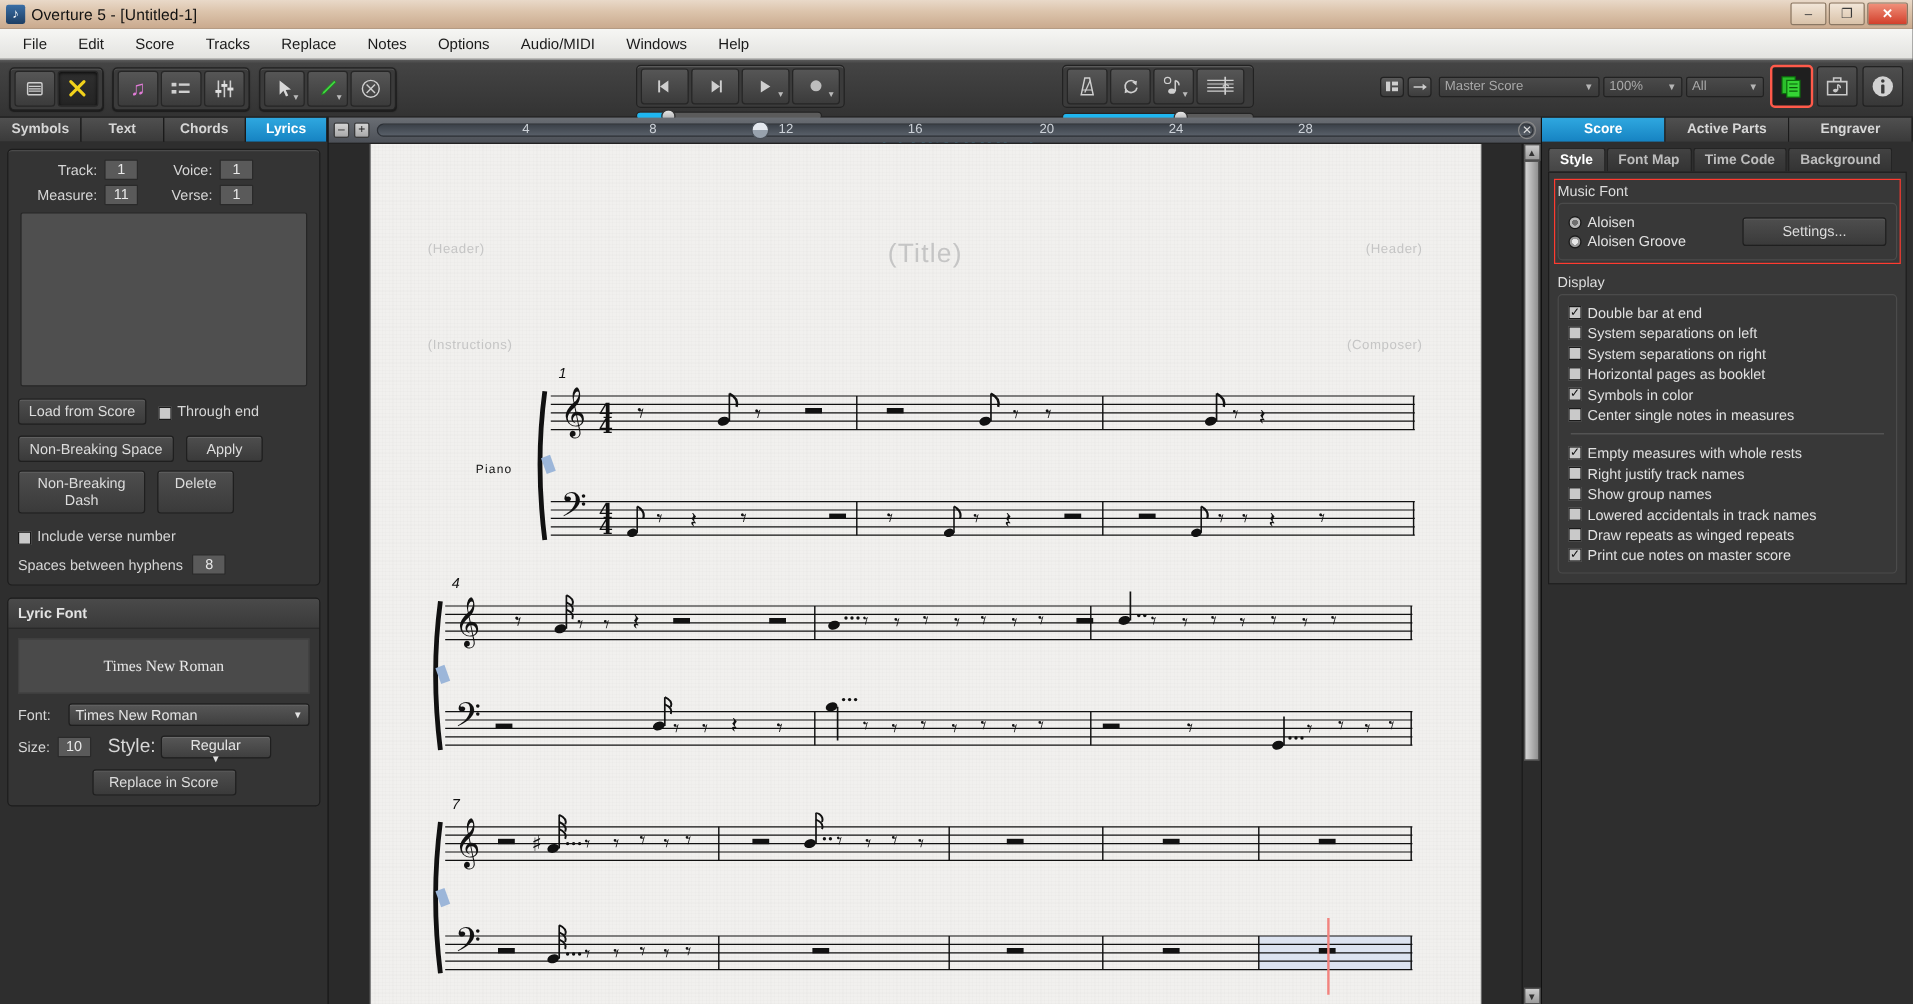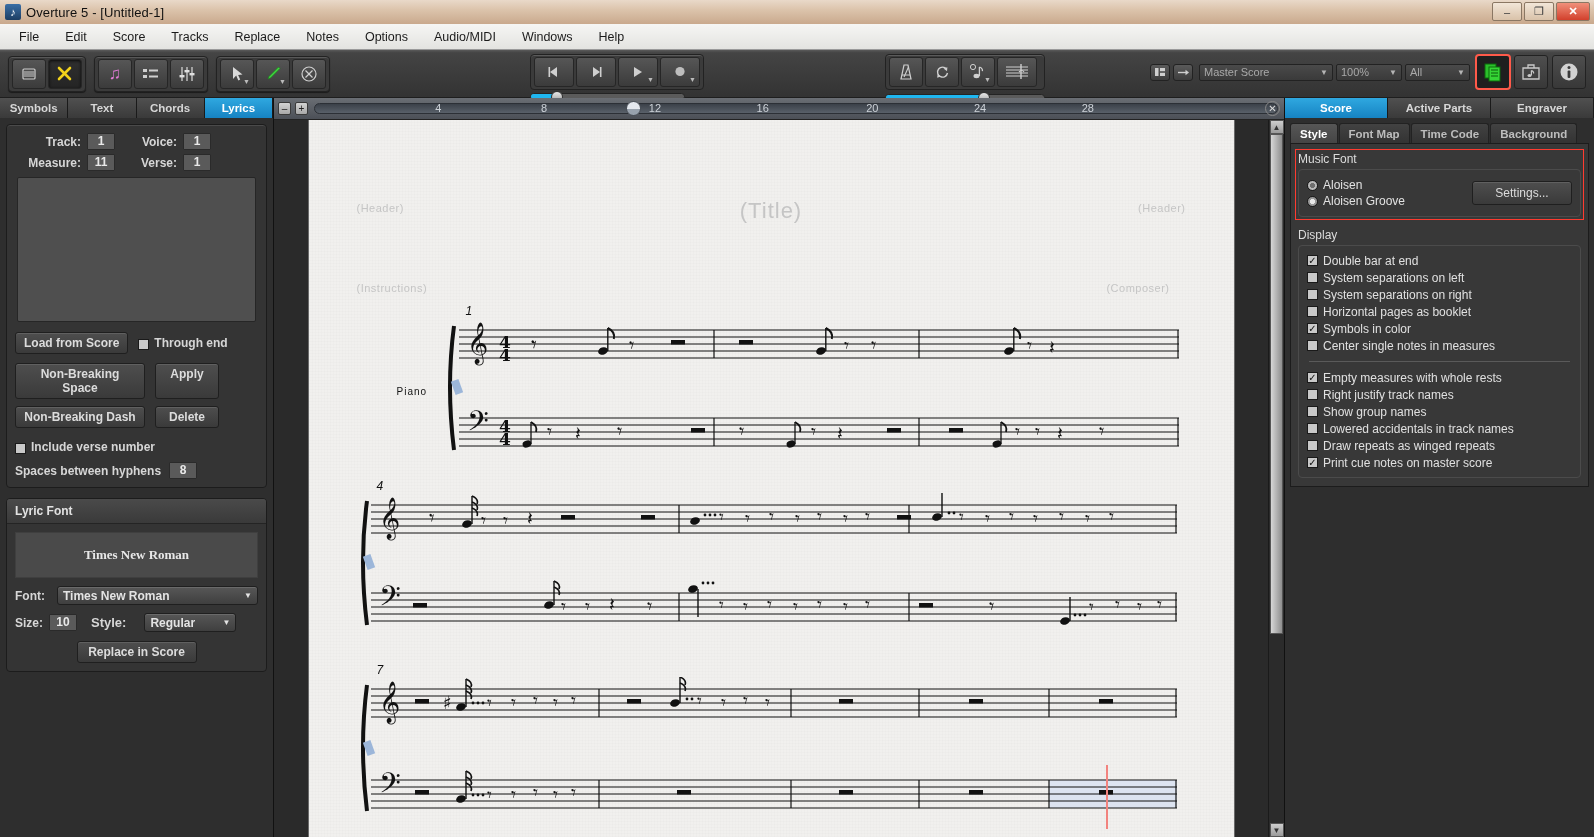--- a/index.html
+++ b/index.html
@@ -141,21 +141,21 @@
 
   .group {
     margin:6px 6px 0 6px; border:1px solid #1c1c1c; border-radius:4px;
     background:#343434; box-shadow: inset 0 1px 0 #4a4a4a;
   }
   .group-title {
     font-size:12px; font-weight:bold; color:#e2e2e2; padding:5px 8px;
     background: linear-gradient(to bottom,#4a4a4a,#3a3a3a);
     border-bottom:1px solid #242424; border-radius:3px 3px 0 0;
   }
-  .group-body { padding:8px;font-weight:bold; }
+  .group-body { padding:8px; }
   .fieldrow { display:flex; align-items:center; margin-bottom:4px; font-size:12px; color:#d6d6d6; }
   .flabel { text-align:right; }
   .fval {
     background:#5a5a5a; border:1px solid #2a2a2a; color:#e9e9e9;
     font-size:12px; width:28px; height:17px; text-align:center; line-height:15px;
     margin-left:6px; border-radius:1px;
   }
   .lyric-area {
     background:#4f4f4f; border:1px solid #262626; height:145px; border-radius:2px;
     margin: 6px 2px 0 2px;
@@ -563,21 +563,21 @@
               <span class="chk"></span>
               <span>Through end</span>
             </div>
           </div>
 
           <div style="display:flex;gap:10px;margin-top:9px;">
             <div class="btn" style="width:130px;">Non-Breaking Space</div>
             <div class="btn" style="width:64px;">Apply</div>
           </div>
           <div style="display:flex;gap:10px;margin-top:7px;">
-            <div class="btn" style="width:130px;">Non-Breaking Dash</div>
+            <div class="btn" style="width:106px;">Non-Breaking Dash</div>
             <div class="btn" style="width:64px;">Delete</div>
           </div>
 
           <div class="chk-row" style="margin-top:12px;">
             <span class="chk"></span>
             <span>Include verse number</span>
           </div>
           <div style="display:flex;align-items:center;margin-top:8px;">
             <span style="font-size:12px;color:#d6d6d6;">Spaces between hyphens</span>
             <span class="fval" style="margin-left:8px;">8</span>
@@ -592,22 +592,22 @@
           <div style="display:flex;align-items:center;margin-bottom:8px;">
             <span style="font-size:12px;color:#d6d6d6;width:42px;">Font:</span>
             <div class="sel-combo" style="flex:1;">
               <span class="cv">Times New Roman</span>
               <span class="cd">▼</span>
             </div>
           </div>
           <div style="display:flex;align-items:center;margin-bottom:9px;">
             <span style="font-size:12px;color:#d6d6d6;">Size:</span>
             <span class="fval" style="margin-left:6px;">10</span>
-            <span style="font-size:13px;color:#d6d6d6;margin-left:14px;">Style:</span>
-            <div class="sel-combo" style="width:92px;margin-left:18px;">
+            <span style="font-size:16px;color:#d6d6d6;margin-left:14px;">Style:</span>
+            <div class="sel-combo" style="width:92px;margin-left:4px;flex-direction:column;">
               <span class="cv">Regular</span>
               <span class="cd">▼</span>
             </div>
           </div>
           <div style="display:flex;justify-content:center;">
             <div class="btn" style="width:120px;">Replace in Score</div>
           </div>
         </div>
       </div>
     </div>
@@ -629,21 +629,21 @@
         <div class="ruler-x">✕</div>
       </div>
 
       <div class="pagearea">
         <div class="page">
 
           <span class="plc" style="left:48px;  top:82px;">(Header)</span>
           <span class="plc" style="right:48px; top:82px;">(Header)</span>
           <span class="plc" style="left:50%;   top:78px; transform:translateX(-50%); font-size:22px; letter-spacing:1px;">(Title)</span>
           <span class="plc" style="left:48px;  top:162px;">(Instructions)</span>
-          <span class="plc" style="right:64px; top:162px;margin-left:13px;">(Composer)</span>
+          <span class="plc" style="right:48px; top:162px;margin-left:13px;">(Composer)</span>
 
           <span class="mnum" style="left:157px; top:184px;">1</span>
           <span class="tname" style="left:88px; top:266px;">Piano</span>
           <svg width="925" height="160" viewBox="0 0 925 160" style="position:absolute;left:0;top:198px;">
             <g stroke="#111" stroke-width="1" fill="none">
               <line x1="150" y1="12" x2="870" y2="12"></line>
                 <line x1="150" y1="19" x2="870" y2="19"></line>
                 <line x1="150" y1="26" x2="870" y2="26"></line>
                 <line x1="150" y1="33" x2="870" y2="33"></line>
                 <line x1="150" y1="40" x2="870" y2="40"></line>
@@ -917,21 +917,21 @@
             <div style="flex:1;">
               <div class="radio-row">
                 <span class="radio"></span>
                 <span>Aloisen</span>
               </div>
               <div class="radio-row">
                 <span class="radio on"></span>
                 <span>Aloisen Groove</span>
               </div>
             </div>
-            <div class="btn" style="width:100px;padding:4px 8px;">Settings...</div>
+            <div class="btn" style="width:120px;padding:4px 8px;">Settings...</div>
           </div>
         </div>
 
         <div class="rlegend">Display</div>
         <div class="rbox">
           <ul class="dlist">
             <li>
                 <span class="chk on"></span>
                 <span>Double bar at end</span>
               </li>

